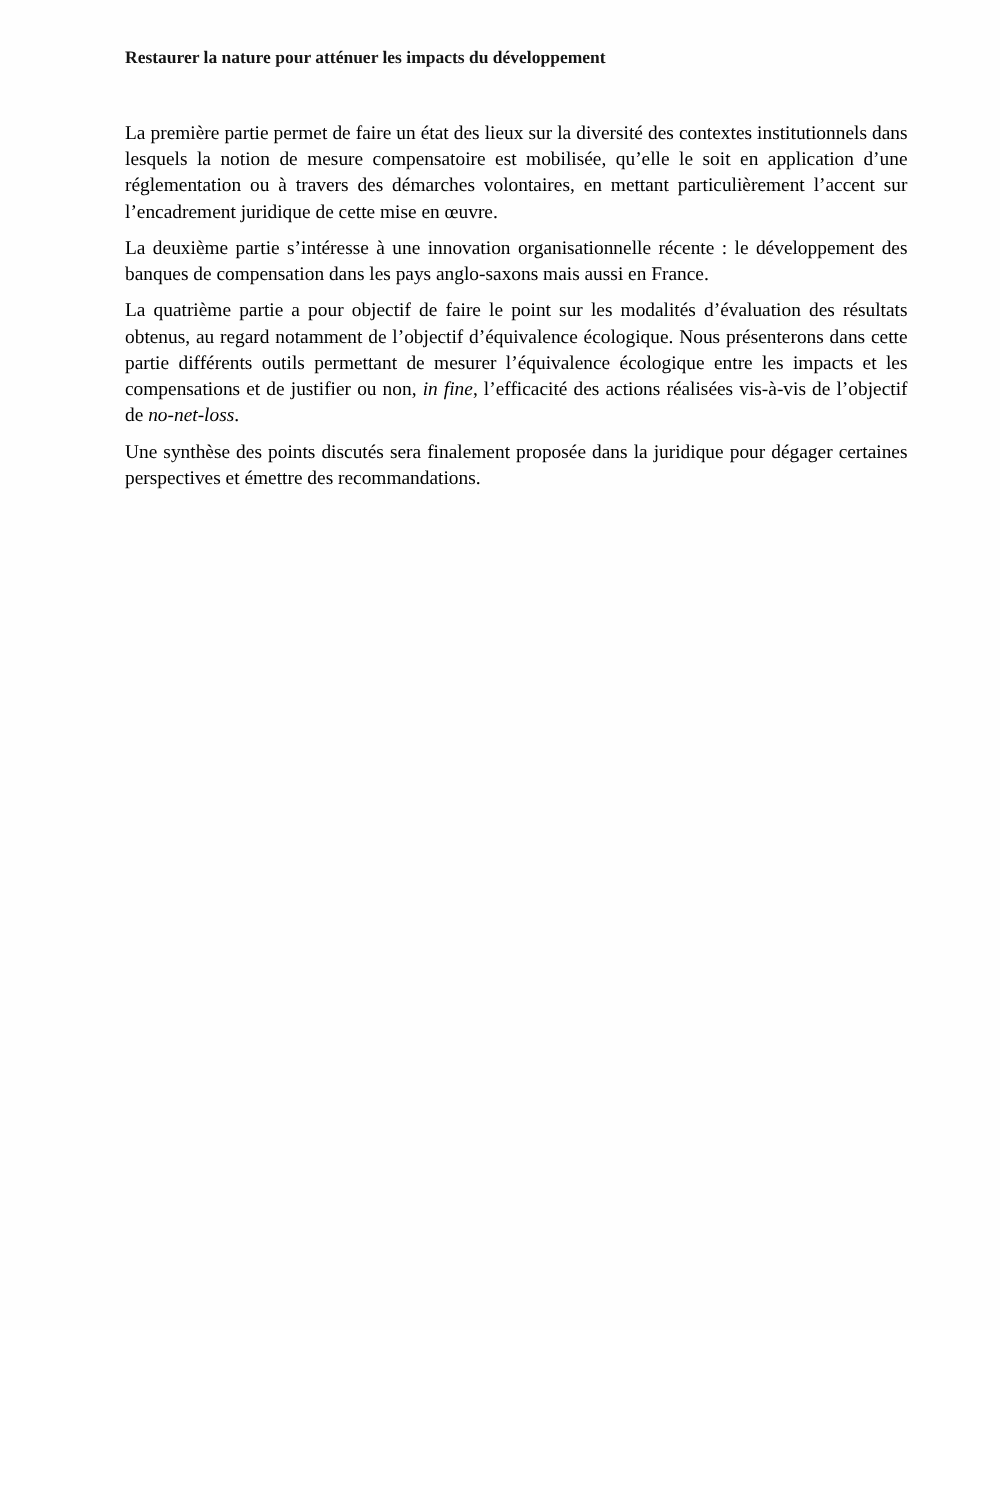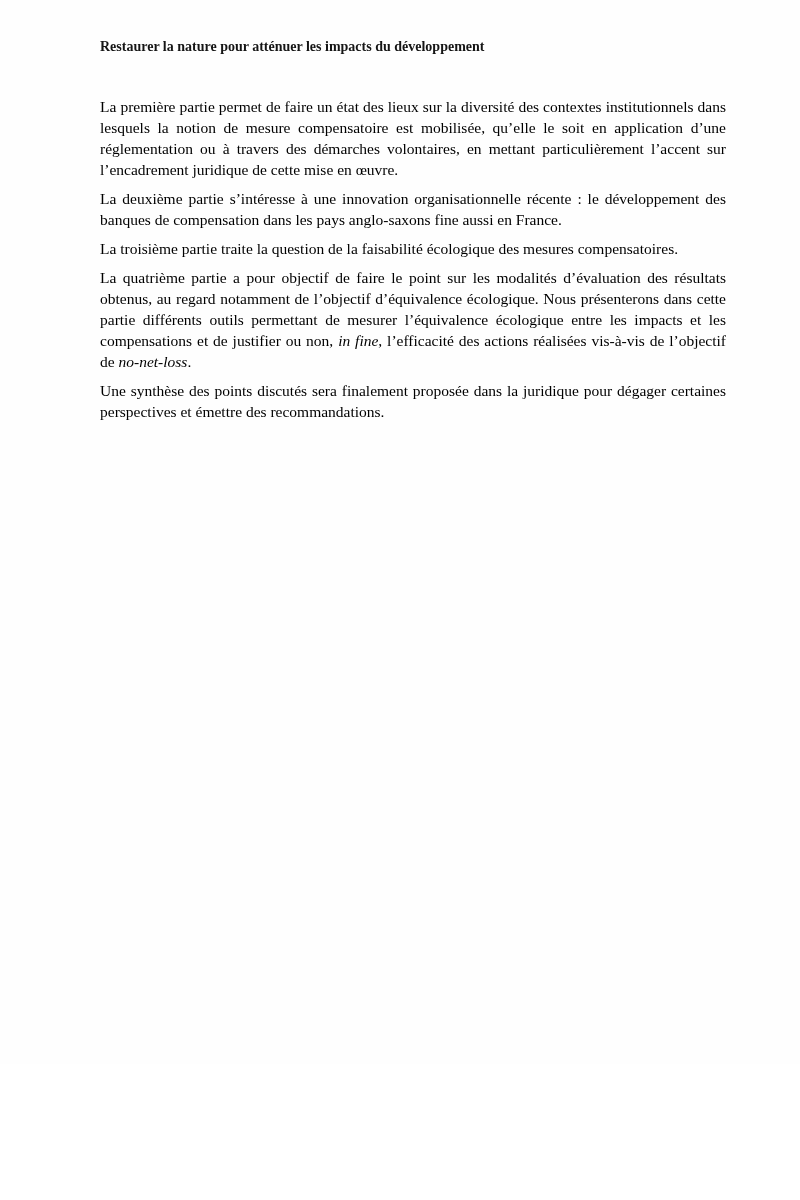--- a/index.html
+++ b/index.html
@@ -52,20 +52,19 @@
   }
 </style>
 </head>
 <body>
 
 <div class="page">
   <div class="running-header">Restaurer la nature pour atténuer les impacts du développement</div>
 
   <div class="content">
       <p><span>La première partie permet de faire un état des lieux sur la diversité des contextes institutionnels dans lesquels la notion de mesure compensatoire est mobilisée, qu’elle le soit en application d’une réglementation ou à travers des démarches volontaires, en mettant particulièrement l’accent sur l’encadrement juridique de cette mise en œuvre.</span></p>
-      <p><span>La deuxième partie s’intéresse à une innovation organisationnelle récente : le développement des banques de compensation dans les pays anglo-saxons fine aussi en France.</span></p>
-      <p><span>La troisième partie traite la question de la faisabilité écologique des mesures compensatoires.</span></p>
+      <p><span>La deuxième partie s’intéresse à une innovation organisationnelle récente : le développement des banques de compensation dans les pays anglo-saxons mais aussi en France.</span></p>
       <p><span>La quatrième partie a pour objectif de faire le point sur les modalités d’évaluation des résultats obtenus, au regard notamment de l’objectif d’équivalence écologique. Nous présenterons dans cette partie différents outils permettant de mesurer l’équivalence écologique entre les impacts et les compensations et de justifier ou non, </span><em>in fine</em><span>, l’efficacité des actions réalisées vis-à-vis de l’objectif de </span><em>no-net-loss</em><span>.</span></p>
       <p><span>Une synthèse des points discutés sera finalement proposée dans la juridique pour dégager certaines perspectives et émettre des recommandations.</span></p>
     </div>
 
   <div class="page-number">14</div>
 </div>
 
 </body></html>

